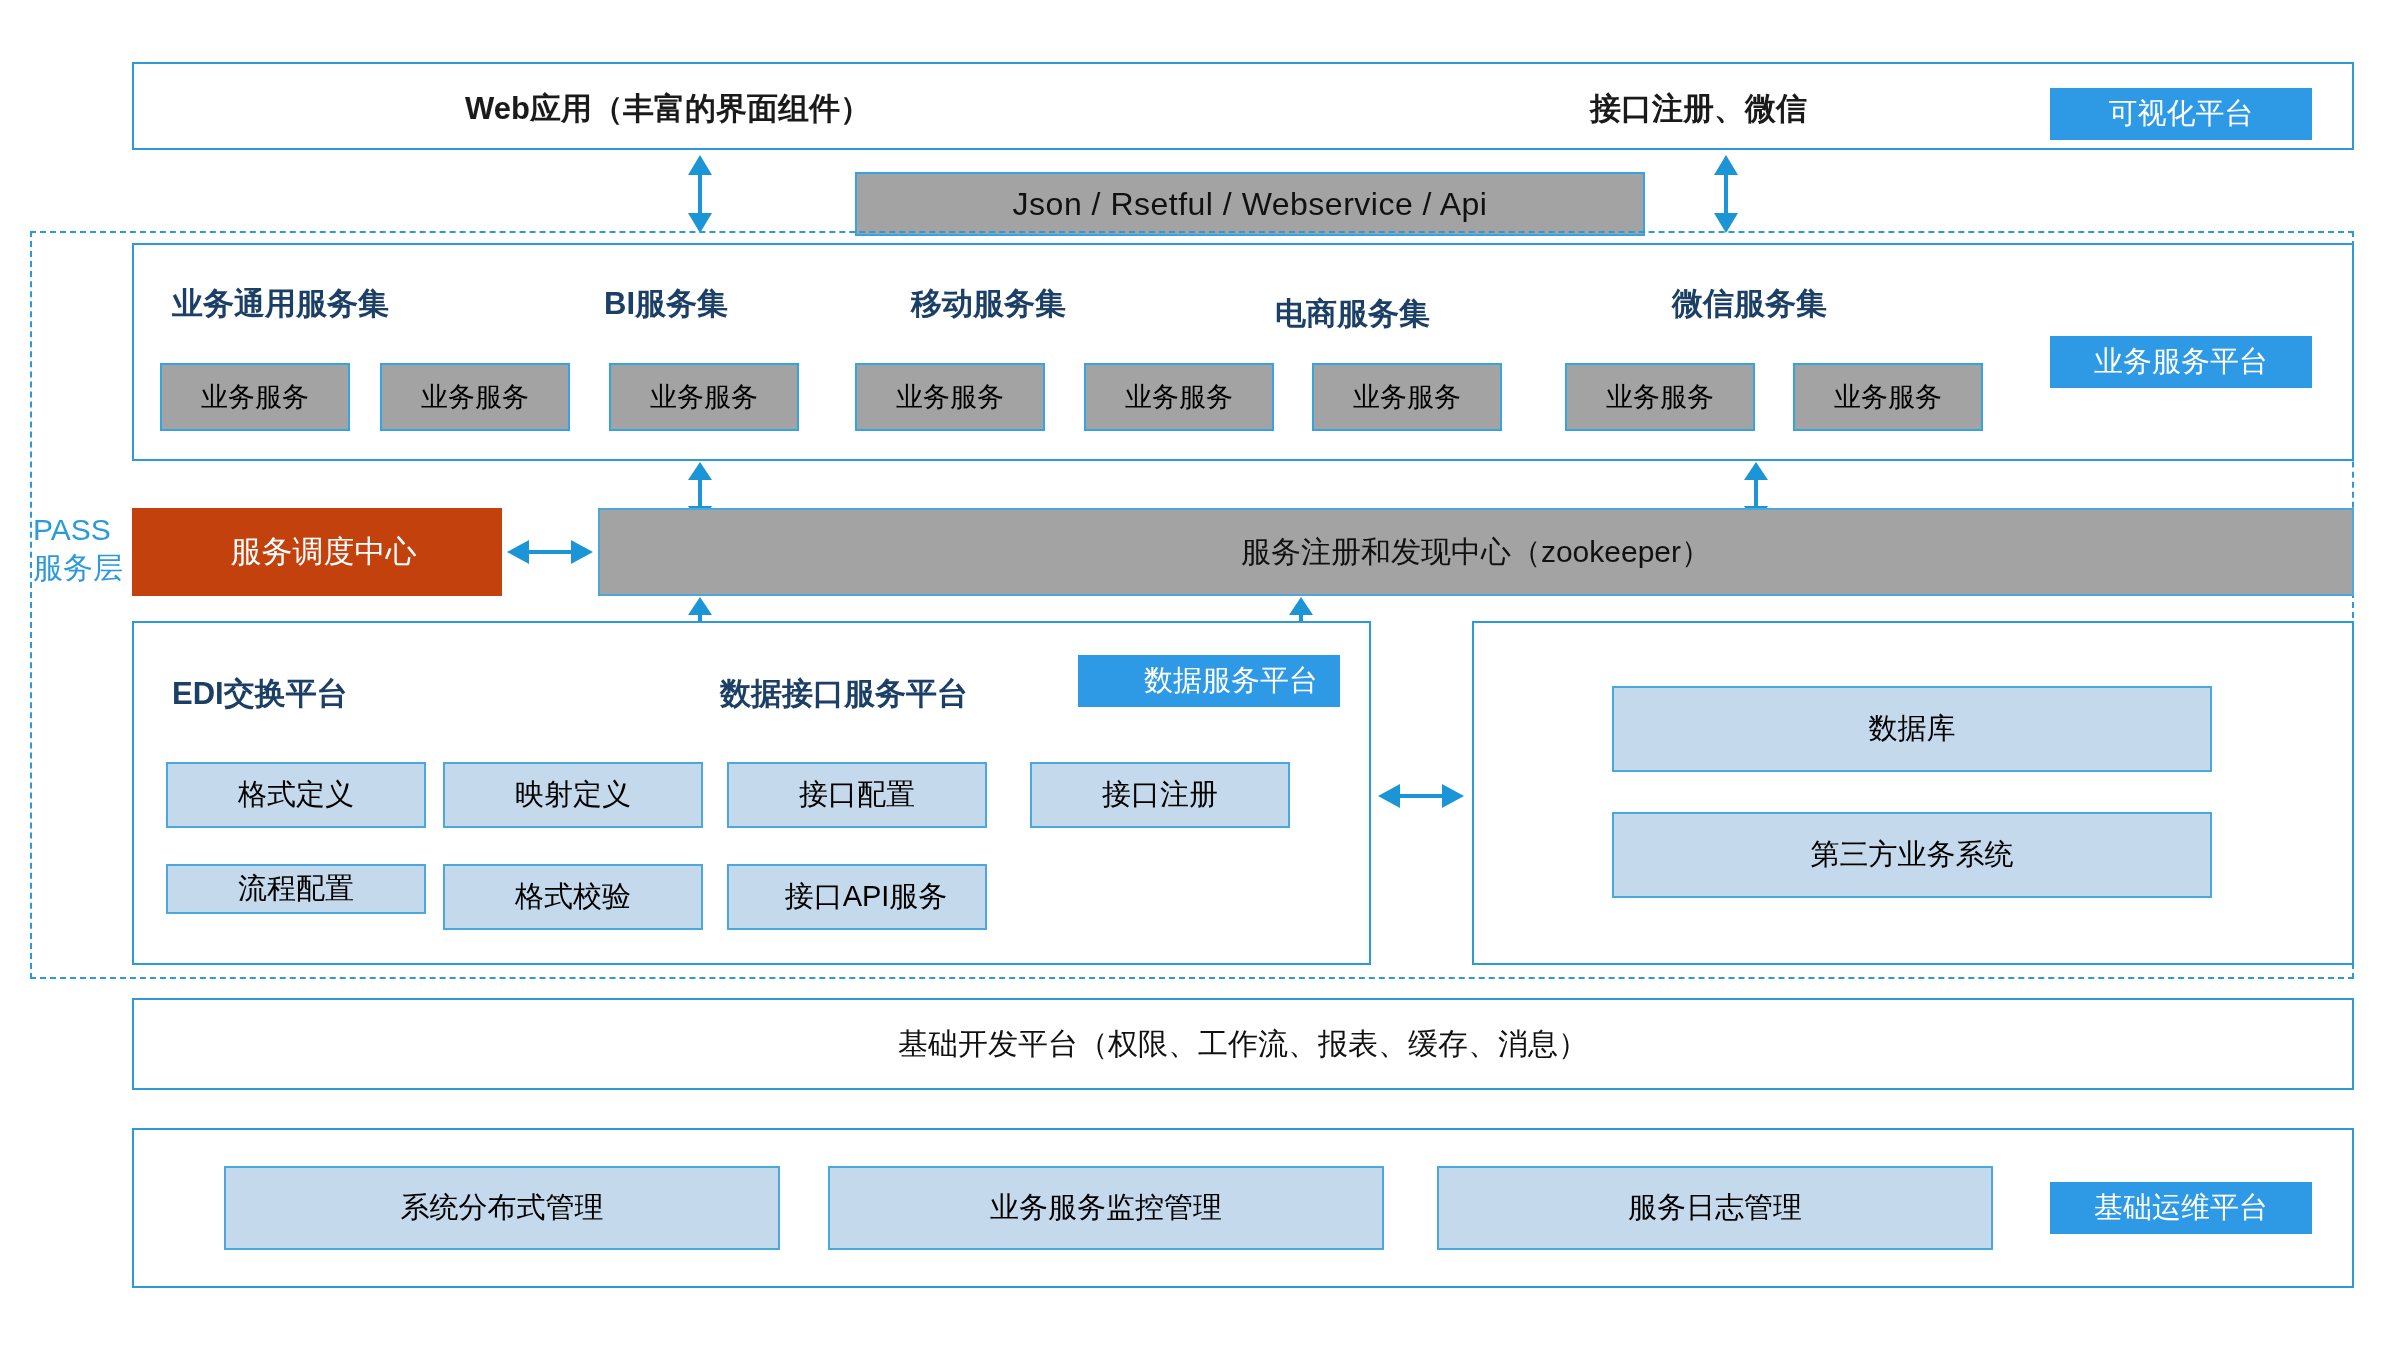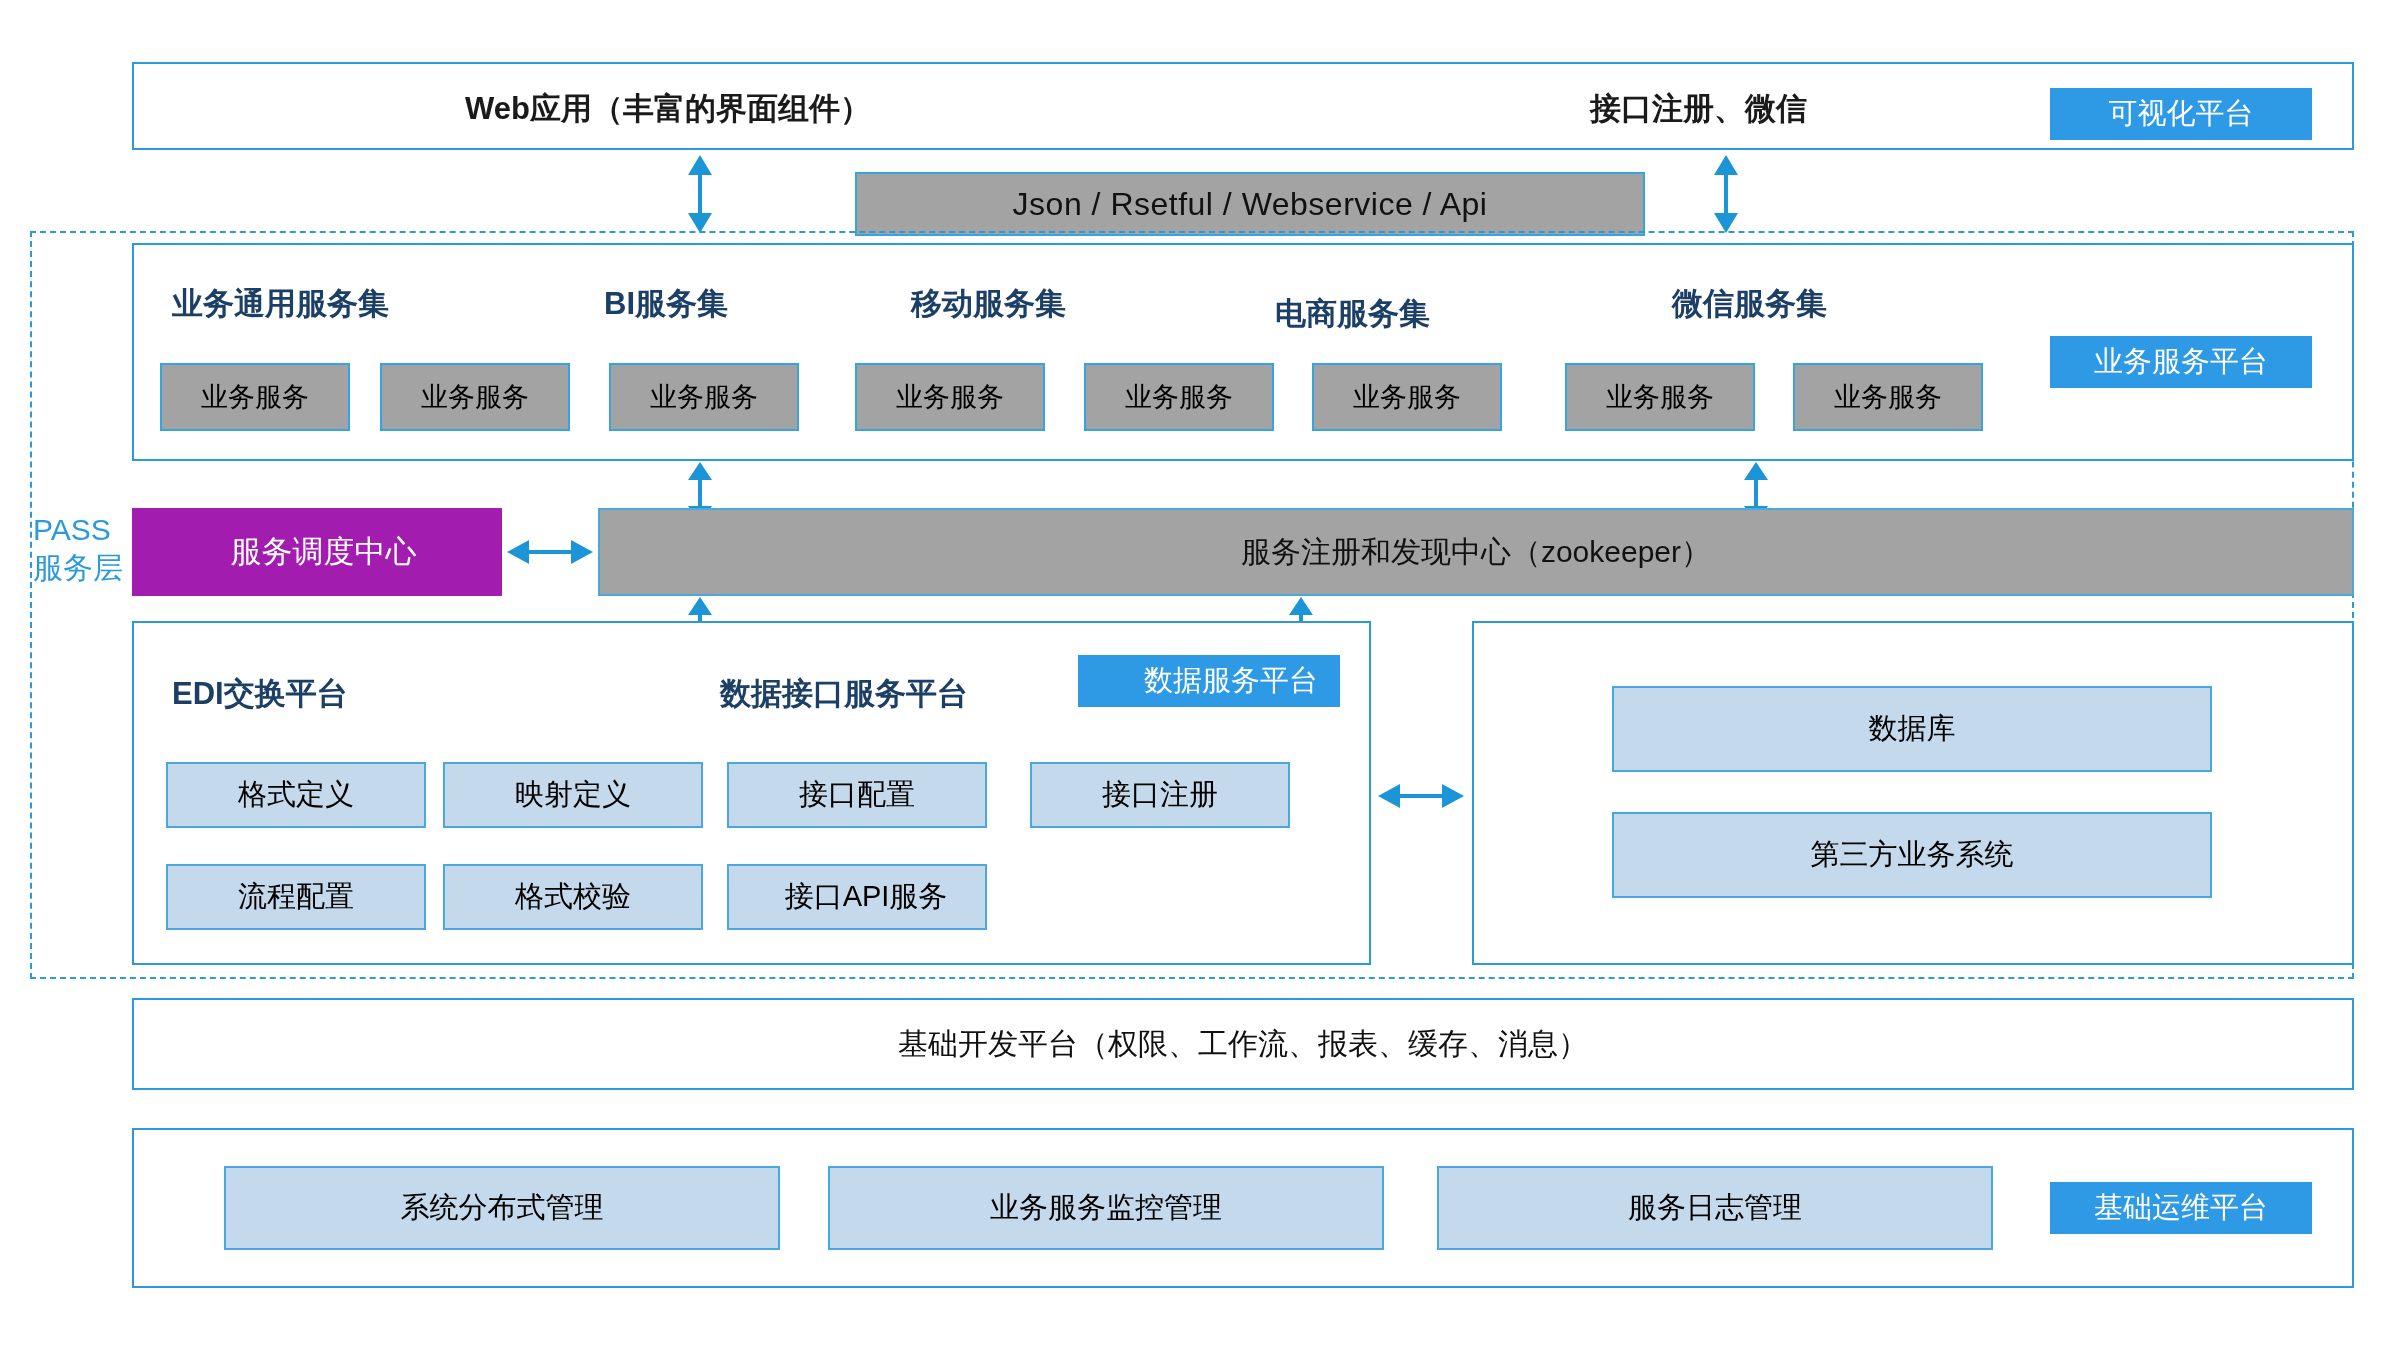--- a/index.html
+++ b/index.html
@@ -43,21 +43,21 @@
   
   .badge{
     background:#2e9ae6;
     display:flex;align-items:center;justify-content:center;
     color:#ffffff;
     font-size:29px;
     white-space:nowrap;
   }
   
   .solid{
-    background:#a21caf;
+    background:#c2410c;
     display:flex;align-items:center;justify-content:center;
     color:#ffffff;
     font-size:31px;
     white-space:nowrap;
     padding-left:13px;
   }
   
   .sect-title{
     color:#1c3f66;
     font-weight:bold;
@@ -181,21 +181,21 @@
 
 <div class="abs panel" style="left:132px;top:621px;width:1239px;height:344px;"></div>
 
 <div class="abs sect-title" style="left:172px;top:673px;">EDI交换平台</div>
 <div class="abs sect-title" style="left:720px;top:673px;">数据接口服务平台</div>
 
 <div class="abs badge" style="left:1078px;top:655px;width:262px;height:52px;padding-left:44px;">数据服务平台</div>
 
 <div class="abs mbox" style="left:166px;top:762px;width:260px;height:66px;">格式定义</div>
 <div class="abs mbox" style="left:443px;top:762px;width:260px;height:66px;">映射定义</div>
-<div class="abs mbox" style="left:166px;top:864px;width:260px;height:66px;">流程配置</div>
+<div class="abs mbox" style="left:166px;top:864px;width:260px;height:50px;">流程配置</div>
 <div class="abs mbox" style="left:443px;top:864px;width:260px;height:66px;">格式校验</div>
 
 <div class="abs mbox" style="left:727px;top:762px;width:260px;height:66px;">接口配置</div>
 <div class="abs mbox" style="left:1030px;top:762px;width:260px;height:66px;">接口注册</div>
 <div class="abs mbox" style="left:727px;top:864px;width:260px;height:66px;padding-left:18px;">接口API服务</div>
 
 <div class="abs arrow" style="left:1378px;top:775px;width:86px;height:42px;">
   <svg width="86" height="42" viewBox="0 0 86 42">
     <line x1="18" y1="21" x2="68" y2="21" stroke="#1b95d5" stroke-width="4"></line>
     <polygon points="0,21 22,9 22,33" fill="#1b95d5"></polygon>

